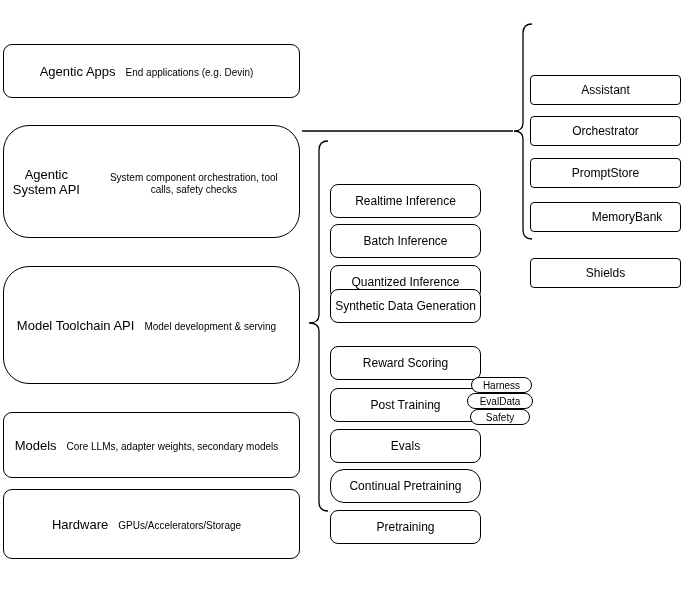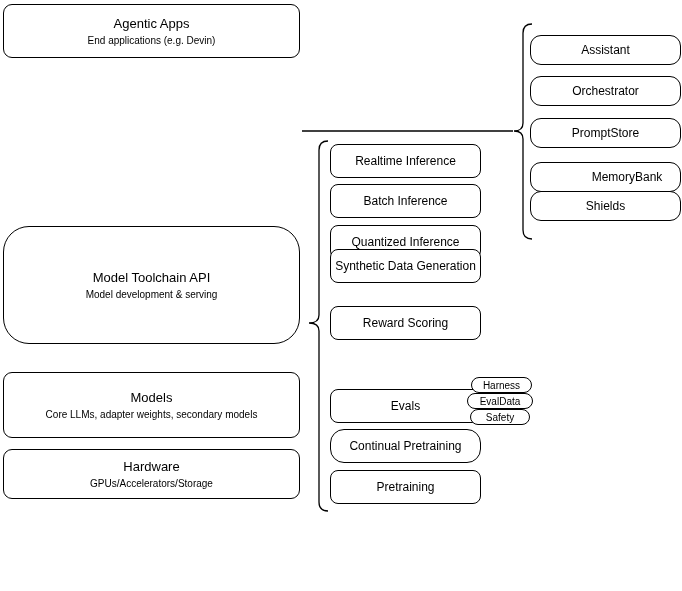--- a/index.html
+++ b/index.html
@@ -11,37 +11,38 @@
     font-family: "Liberation Sans", sans-serif;
     color: #000000;
     overflow: hidden;
   }
   .node {
     position: absolute;
     box-sizing: border-box;
     border: 1.3px solid #000000;
     background: #ffffff;
     display: flex;
-    flex-direction: column;
+    flex-direction: row;
     align-items: center;
     justify-content: center;
     text-align: center;
+    margin-top: 40px;
   }
   .left-node { left: 3px; width: 297px; }
   .r-small { border-radius: 9px; }
   .r-big   { border-radius: 26px; }
   .node-title { font-size: 13px; line-height: 15px; }
   .node-subtitle { font-size: 10px; line-height: 12px; margin-top: 4px; padding: 0 10px; }
   .mid-node {
     left: 330px; width: 151px; height: 34px;
     border-radius: 8px; font-size: 12px;
   }
   .right-node {
     left: 530px; width: 151px; height: 30px;
-    border-radius: 11px; font-size: 12px;
+    border-radius: 4px; font-size: 12px;
   }
   .pill {
     position: absolute;
     box-sizing: border-box;
     border: 1.2px solid #000000;
     border-radius: 9px;
     background: #ffffff;
     font-size: 10px;
     display: flex;
     align-items: center;
@@ -64,51 +65,58 @@
     <path d="M 302 131 L 513 131" stroke="#000000" stroke-width="1.3" fill="none"></path>
     <path d="M 532 24 C 526 24 523 27 523 33 L 523 123 C 523 128 520 131 514 131 C 520 131 523 134 523 139 L 523 230 C 523 236 526 239 532 239" stroke="#000000" stroke-width="1.3" fill="none"></path>
     <path d="M 328 141 C 322 141 319 144 319 150 L 319 315 C 319 320 316 323 309 323 C 316 323 319 326 319 331 L 319 502 C 319 508 322 511 328 511" stroke="#000000" stroke-width="1.3" fill="none"></path>
   </svg>
 
   <div class="node left-node r-small" style="top:4px; height:54px;">
     <div class="node-title">Agentic Apps</div>
     <div class="node-subtitle">End applications (e.g. Devin)</div>
   </div>
 
+  <div class="node left-node r-big" style="top:85px; height:113px;">
+    <div class="node-title">Agentic System API</div>
+    <div class="node-subtitle">System component orchestration, tool calls, safety checks</div>
+  </div>
 
   <div class="node left-node r-big" style="top:226px; height:118px;">
     <div class="node-title">Model Toolchain API</div>
     <div class="node-subtitle">Model development &amp; serving</div>
   </div>
 
   <div class="node left-node r-small" style="top:372px; height:66px;">
     <div class="node-title">Models</div>
     <div class="node-subtitle">Core LLMs, adapter weights, secondary models</div>
   </div>
 
-  <div class="node left-node r-small" style="top:449px; height:50px;">
+  <div class="node left-node r-small" style="top:449px; height:70px;">
     <div class="node-title">Hardware</div>
     <div class="node-subtitle">GPUs/Accelerators/Storage</div>
   </div>
 
 
   <div class="node mid-node" style="top:144px;">
     <span>Realtime Inference</span>
   </div>
   <div class="node mid-node" style="top:184px;">
     <span>Batch Inference</span>
   </div>
   <div class="node mid-node" style="top:225px;">
     <span>Quantized Inference</span>
   </div>
   <div class="node mid-node" style="top:249px;justify-content:center;">
     <span>Synthetic Data Generation</span>
   </div>
   <div class="node mid-node" style="top:306px;">
     <span>Reward Scoring</span>
+  </div>
+  <div class="node mid-node" style="top:348px;">
+    <span>Post Training</span>
   </div>
   <div class="node mid-node" style="top:389px;">
     <span>Evals</span>
   </div>
   <div class="node mid-node" style="top:429px;border-radius:14px;">
     <span>Continual Pretraining</span>
   </div>
   <div class="node mid-node" style="top:470px;">
     <span>Pretraining</span>
   </div>
@@ -128,17 +136,17 @@
   </div>
   <div class="node right-node" style="top:76px;">
     <span>Orchestrator</span>
   </div>
   <div class="node right-node" style="top:118px;">
     <span>PromptStore</span>
   </div>
   <div class="node right-node" style="top:162px;padding-left:43px;">
     <span>MemoryBank</span>
   </div>
-  <div class="node right-node" style="top:191px;">
+  <div class="node right-node" style="top:218px;">
     <span>Shields</span>
   </div>
 
 </div>
 
 </body></html>

